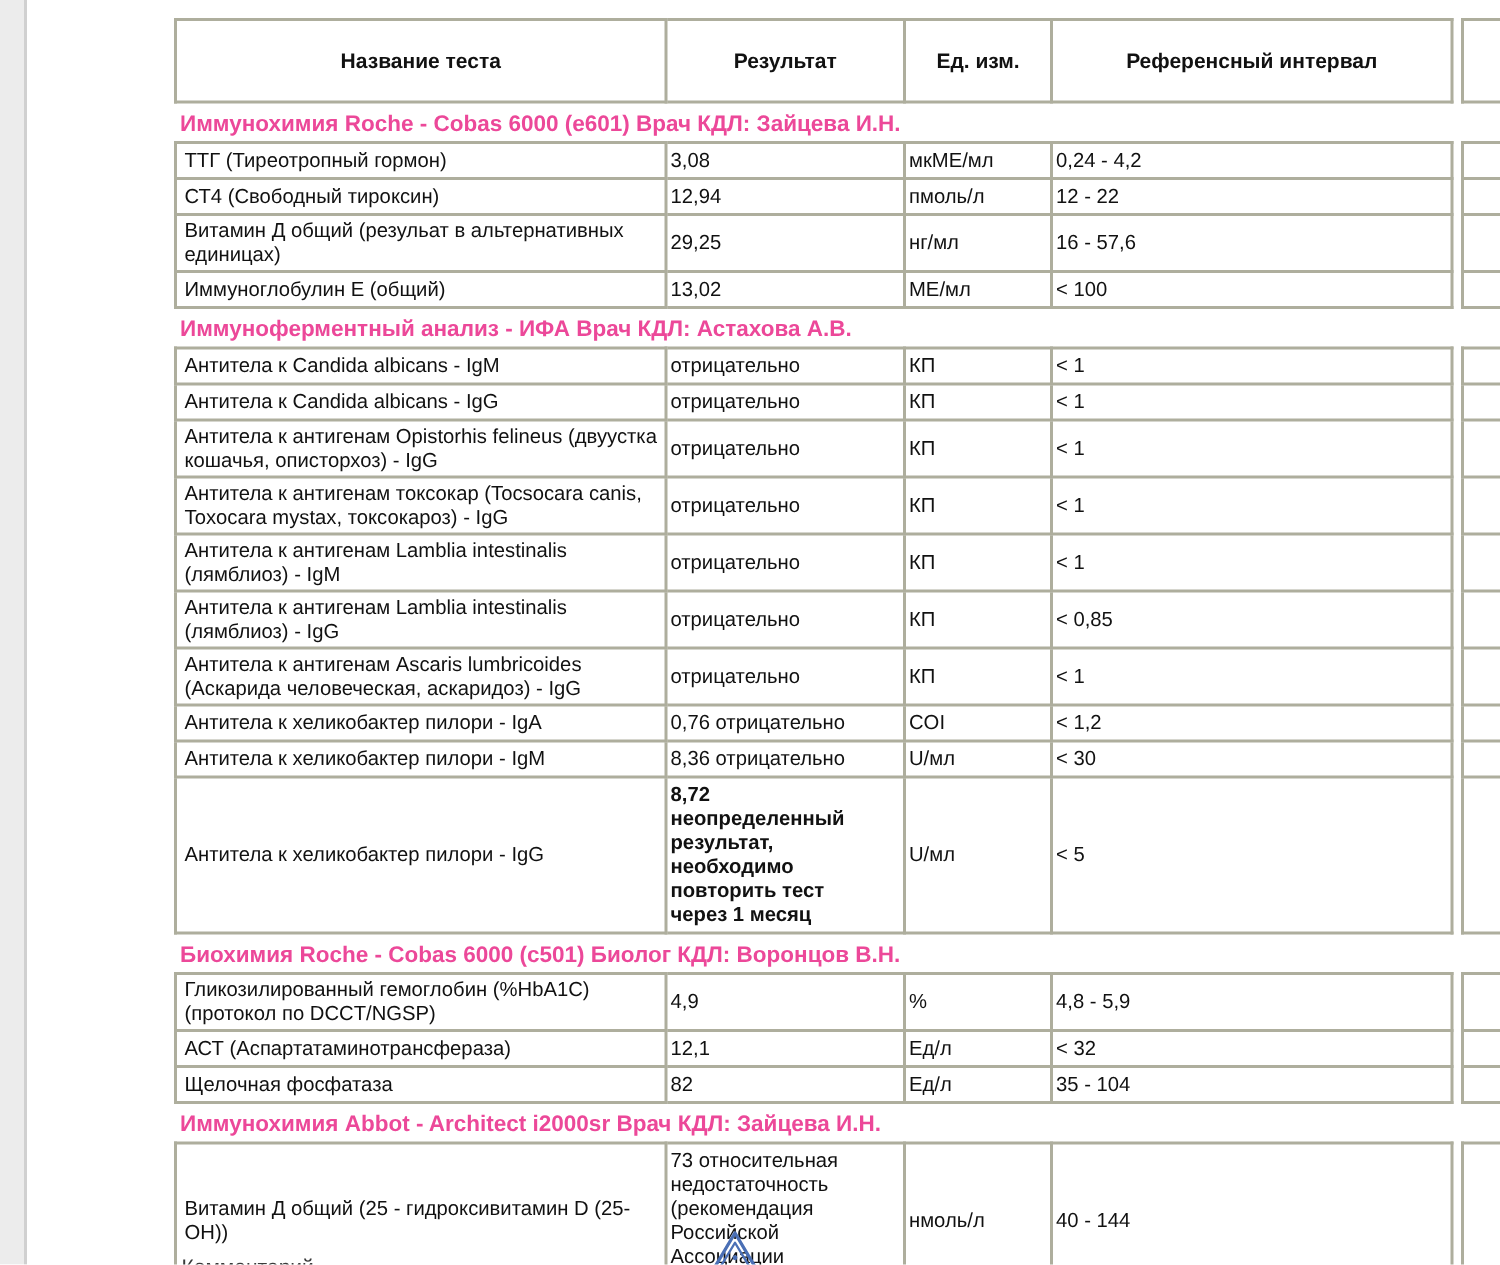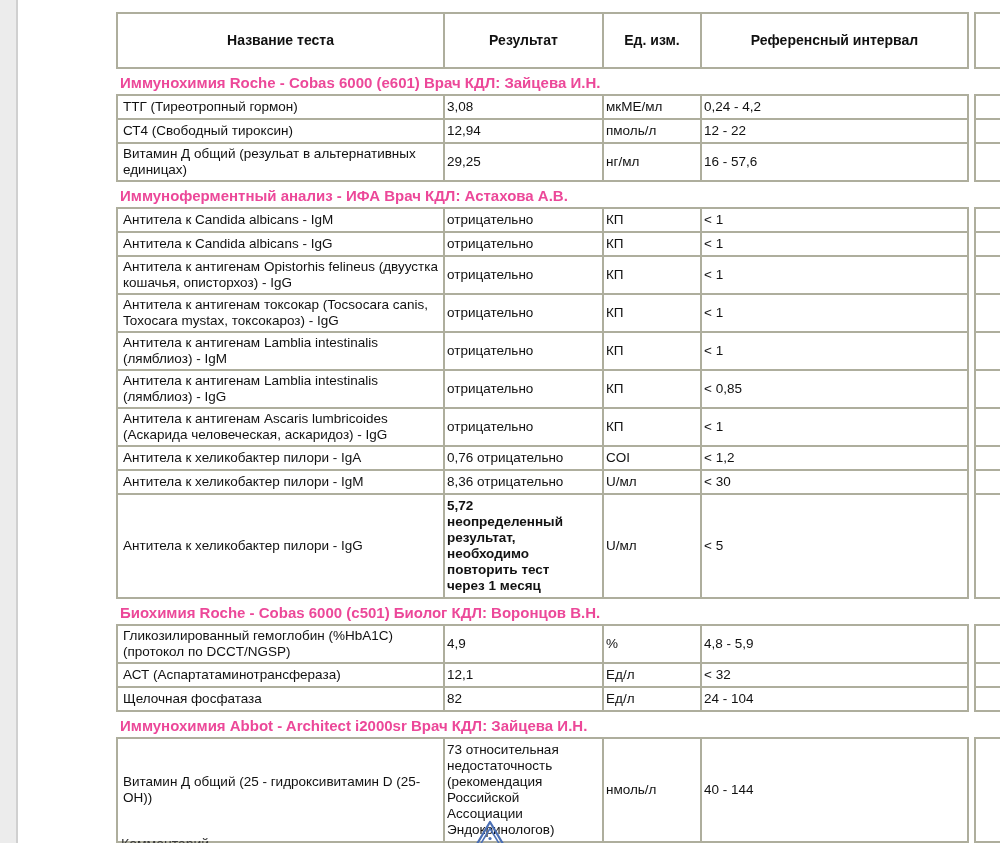--- a/index.html
+++ b/index.html
@@ -117,20 +117,28 @@
           <td class="edge"></td>
         </tr>
         <tr>
           <td class="name">Витамин Д общий (резульат в альтернативных единицах)</td>
           <td class="c">29,25</td>
           <td class="c">нг/мл</td>
           <td class="c">16 - 57,6</td>
           <td class="spacer"></td>
           <td class="edge"></td>
         </tr>
+        <tr>
+          <td class="name">Иммуноглобулин Е (общий)</td>
+          <td class="c">13,02</td>
+          <td class="c">МЕ/мл</td>
+          <td class="c">&lt; 100</td>
+          <td class="spacer"></td>
+          <td class="edge"></td>
+        </tr>
         <tr class="title-row">
           <td colspan="6">Иммуноферментный анализ - ИФА Врач КДЛ: Астахова А.В.</td>
         </tr>
         <tr>
           <td class="name">Антитела к Candida albicans - IgM</td>
           <td class="c">отрицательно</td>
           <td class="c">КП</td>
           <td class="c">&lt; 1</td>
           <td class="spacer"></td>
           <td class="edge"></td>
@@ -194,21 +202,21 @@
         <tr>
           <td class="name">Антитела к хеликобактер пилори - IgM</td>
           <td class="c">8,36  отрицательно</td>
           <td class="c">U/мл</td>
           <td class="c">&lt; 30</td>
           <td class="spacer"></td>
           <td class="edge"></td>
         </tr>
         <tr>
           <td class="name">Антитела к хеликобактер пилори - IgG</td>
-          <td class="c bold">5,72
+          <td class="c bold">8,72
 неопределенный
 результат,
 необходимо
 повторить тест
 через 1 месяц</td>
           <td class="c">U/мл</td>
           <td class="c">&lt; 5</td>
           <td class="spacer"></td>
           <td class="edge"></td>
         </tr>
@@ -228,21 +236,21 @@
           <td class="c">12,1</td>
           <td class="c">Ед/л</td>
           <td class="c">&lt; 32</td>
           <td class="spacer"></td>
           <td class="edge"></td>
         </tr>
         <tr>
           <td class="name">Щелочная фосфатаза</td>
           <td class="c">82</td>
           <td class="c">Ед/л</td>
-          <td class="c">24 - 104</td>
+          <td class="c">35 - 104</td>
           <td class="spacer"></td>
           <td class="edge"></td>
         </tr>
         <tr class="title-row">
           <td colspan="6">Иммунохимия Abbot - Architect i2000sr Врач КДЛ: Зайцева И.Н.</td>
         </tr>
         <tr>
           <td class="name">Витамин Д общий (25 - гидроксивитамин D (25-OH))</td>
           <td class="c">73  относительная
 недостаточность

